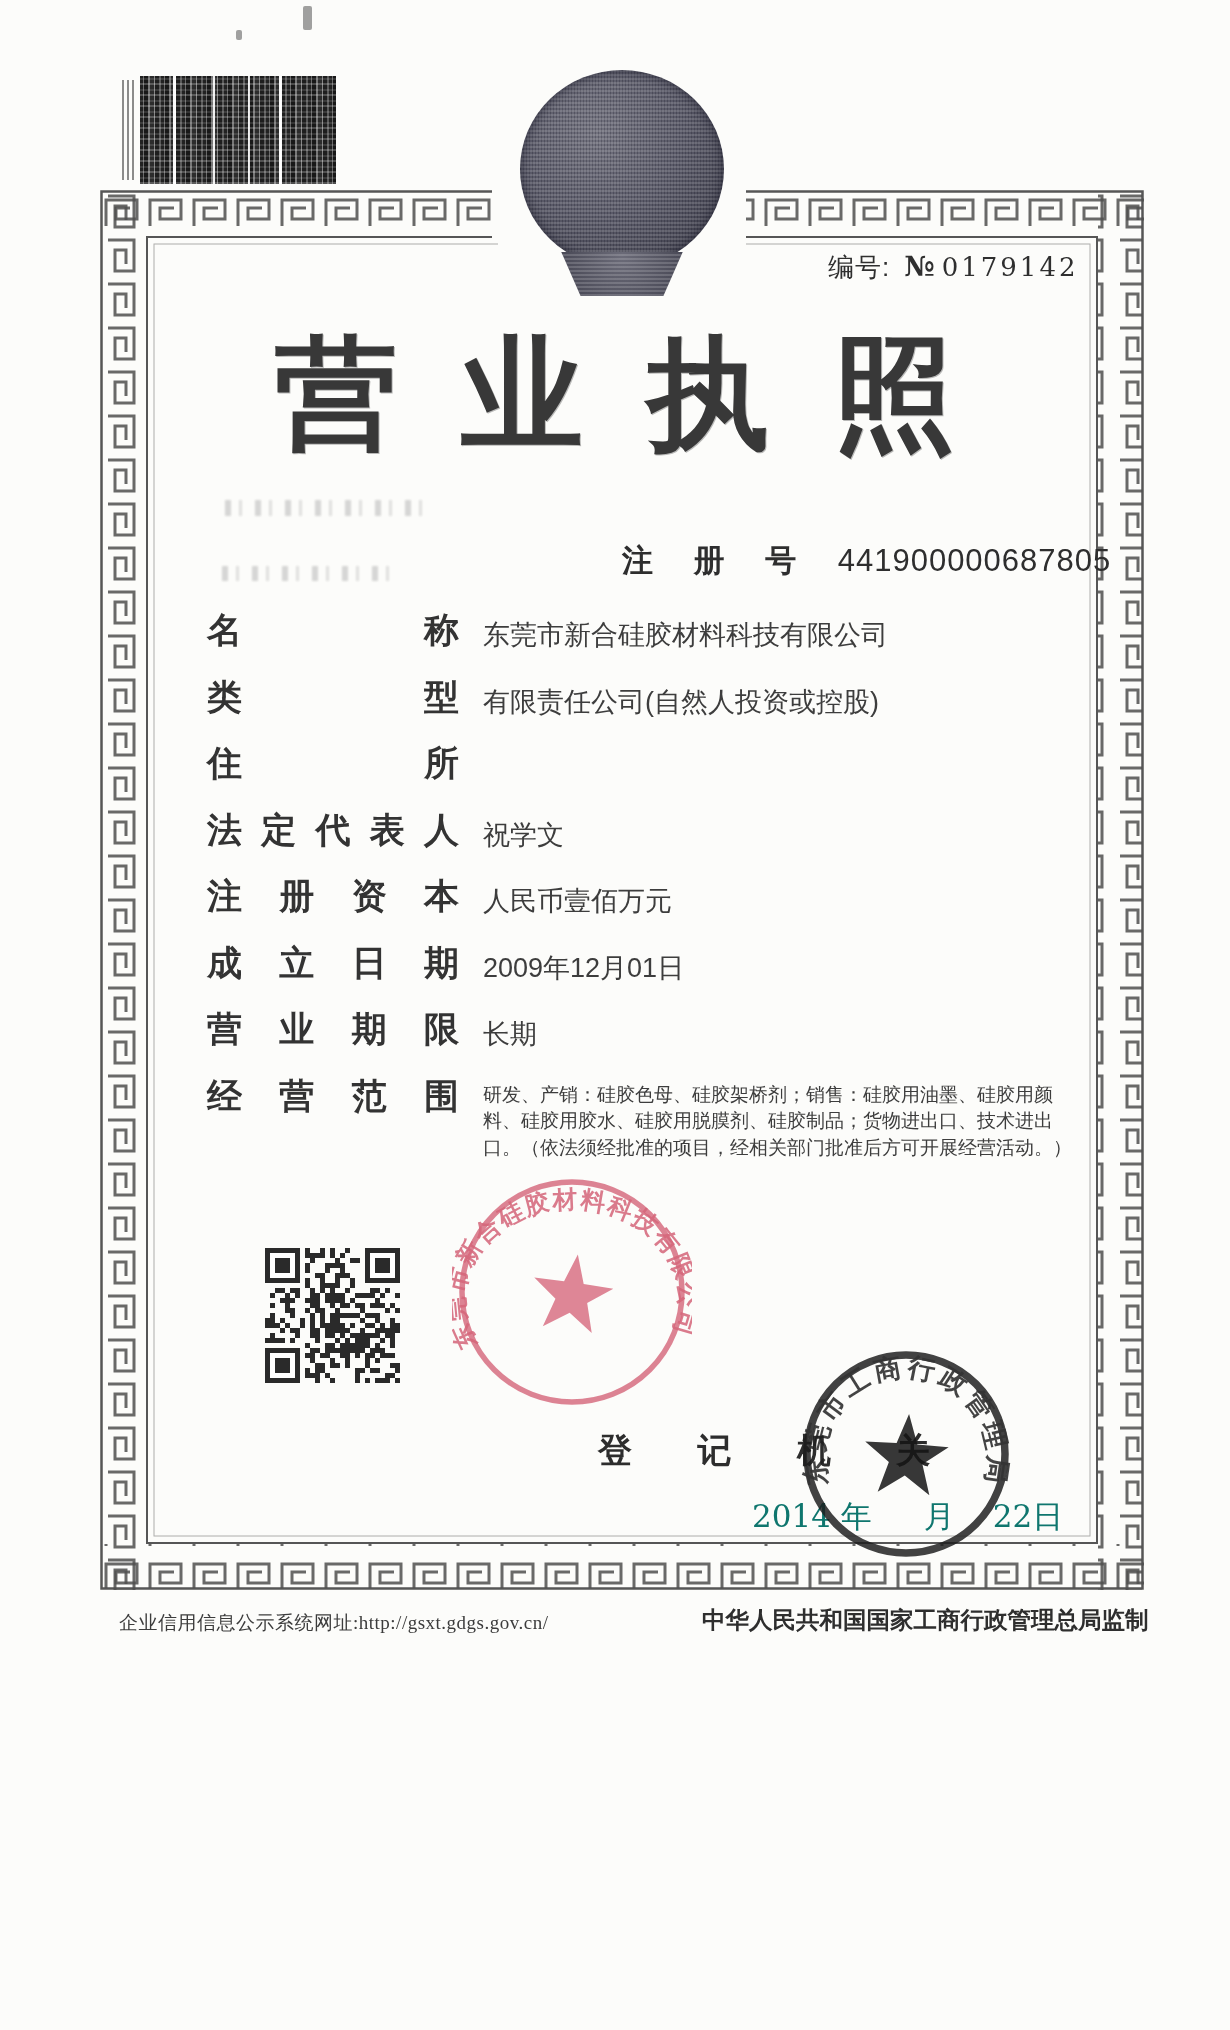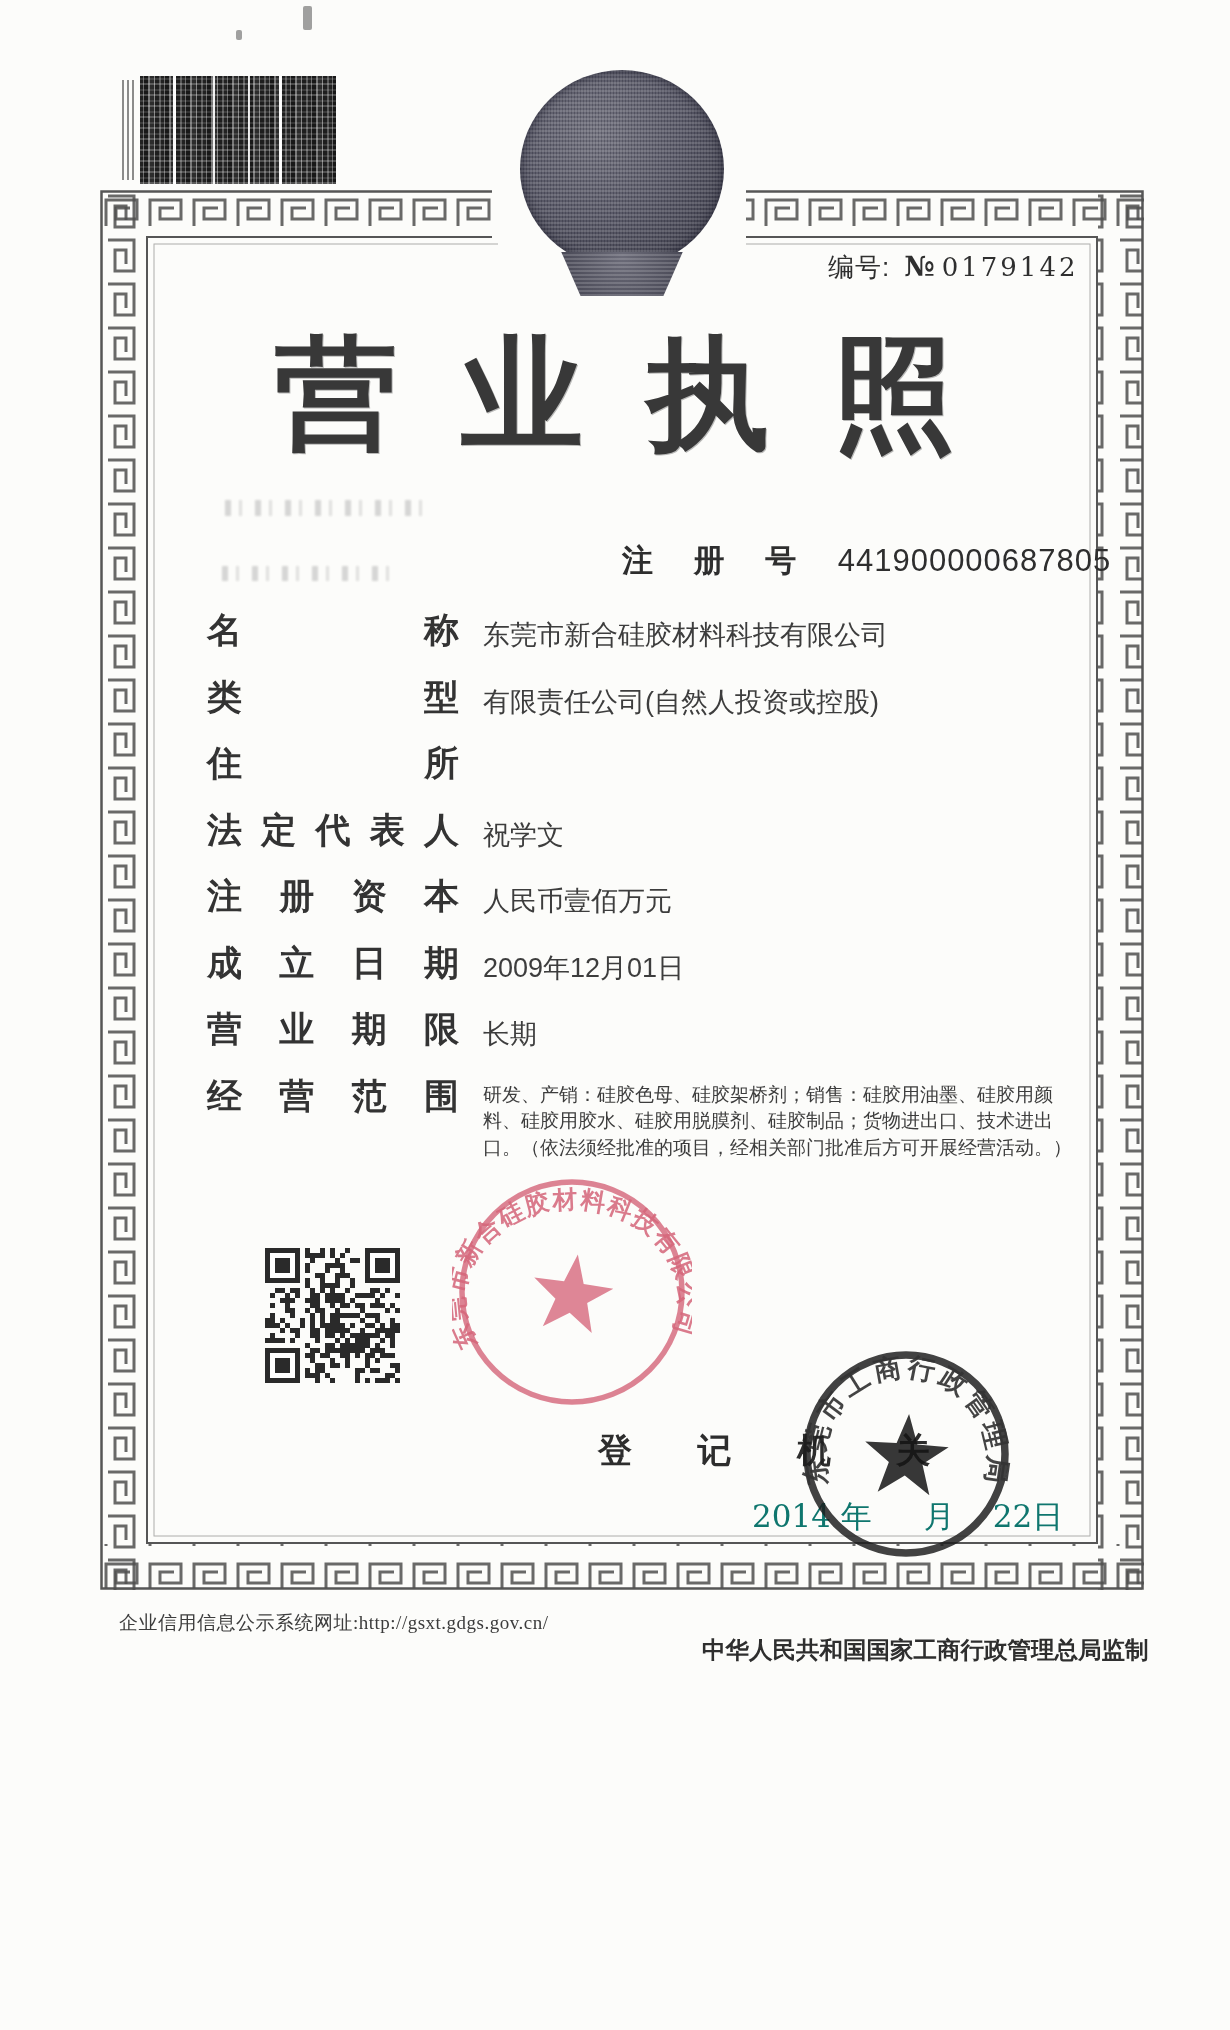--- a/index.html
+++ b/index.html
@@ -91,21 +91,21 @@
 
   
   .regauth{left:598px;top:1428px;font-size:34px;font-weight:600;letter-spacing:28px;color:#2d2d2d;white-space:nowrap;}
   .datline{left:752px;top:1496px;font-size:31px;color:#0f766e;white-space:nowrap;z-index:1;}
   .datline .seg-gap1{display:inline-block;width:52px;}
   .datline .seg-gap2{display:inline-block;width:38px;}
   .datline .digits{font-family:"DejaVu Serif",serif;}
 
   
   .footer-left{left:102px;top:1610px;font-size:19px;color:#3c3c3c;font-family:"Liberation Serif",serif;letter-spacing:.5px;margin-left:17px;}
-  .footer-right{left:702px;top:1604px;font-size:23.5px;color:#2e2e2e;font-weight:600;font-family:"Liberation Serif",serif;margin-top:30px;}
+  .footer-right{left:702px;top:1604px;font-size:23.5px;color:#2e2e2e;font-weight:600;font-family:"Liberation Serif",serif;}
 </style>
 </head>
 <body>
 
 <div class="speck" style="left:303px;top:6px;width:9px;height:24px;"></div>
 <div class="speck" style="left:236px;top:30px;width:6px;height:10px;"></div>
 
 <div class="abs barcode"></div>
 
 <svg class="abs" style="left:100px;top:190px;" width="1044" height="1400" viewBox="0 0 1044 1400">

